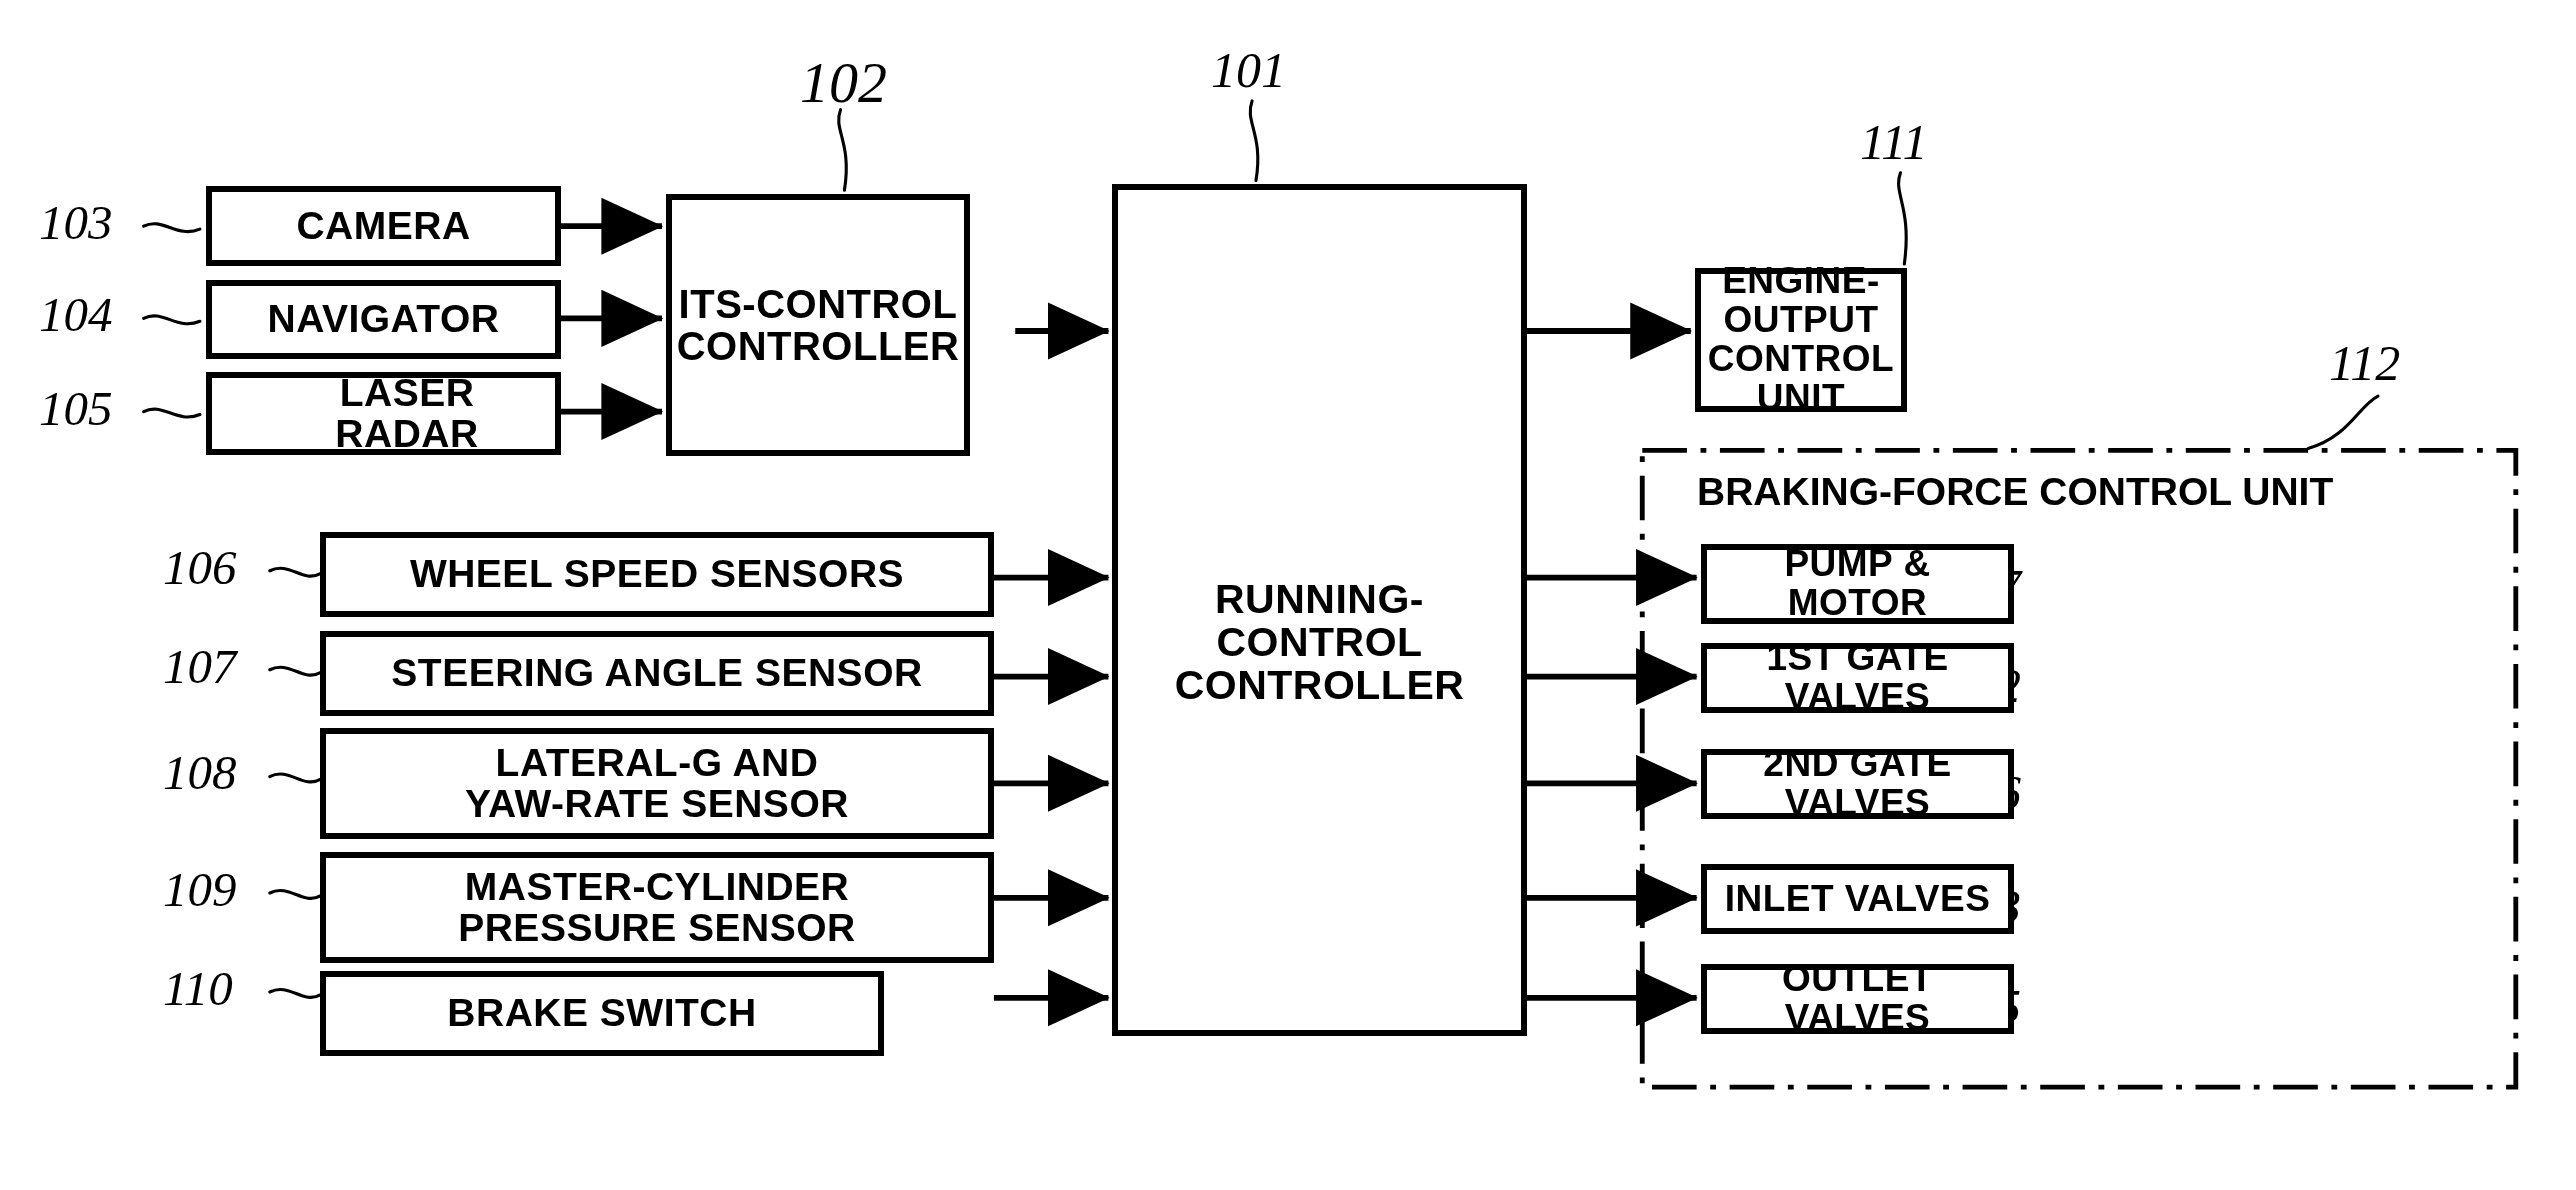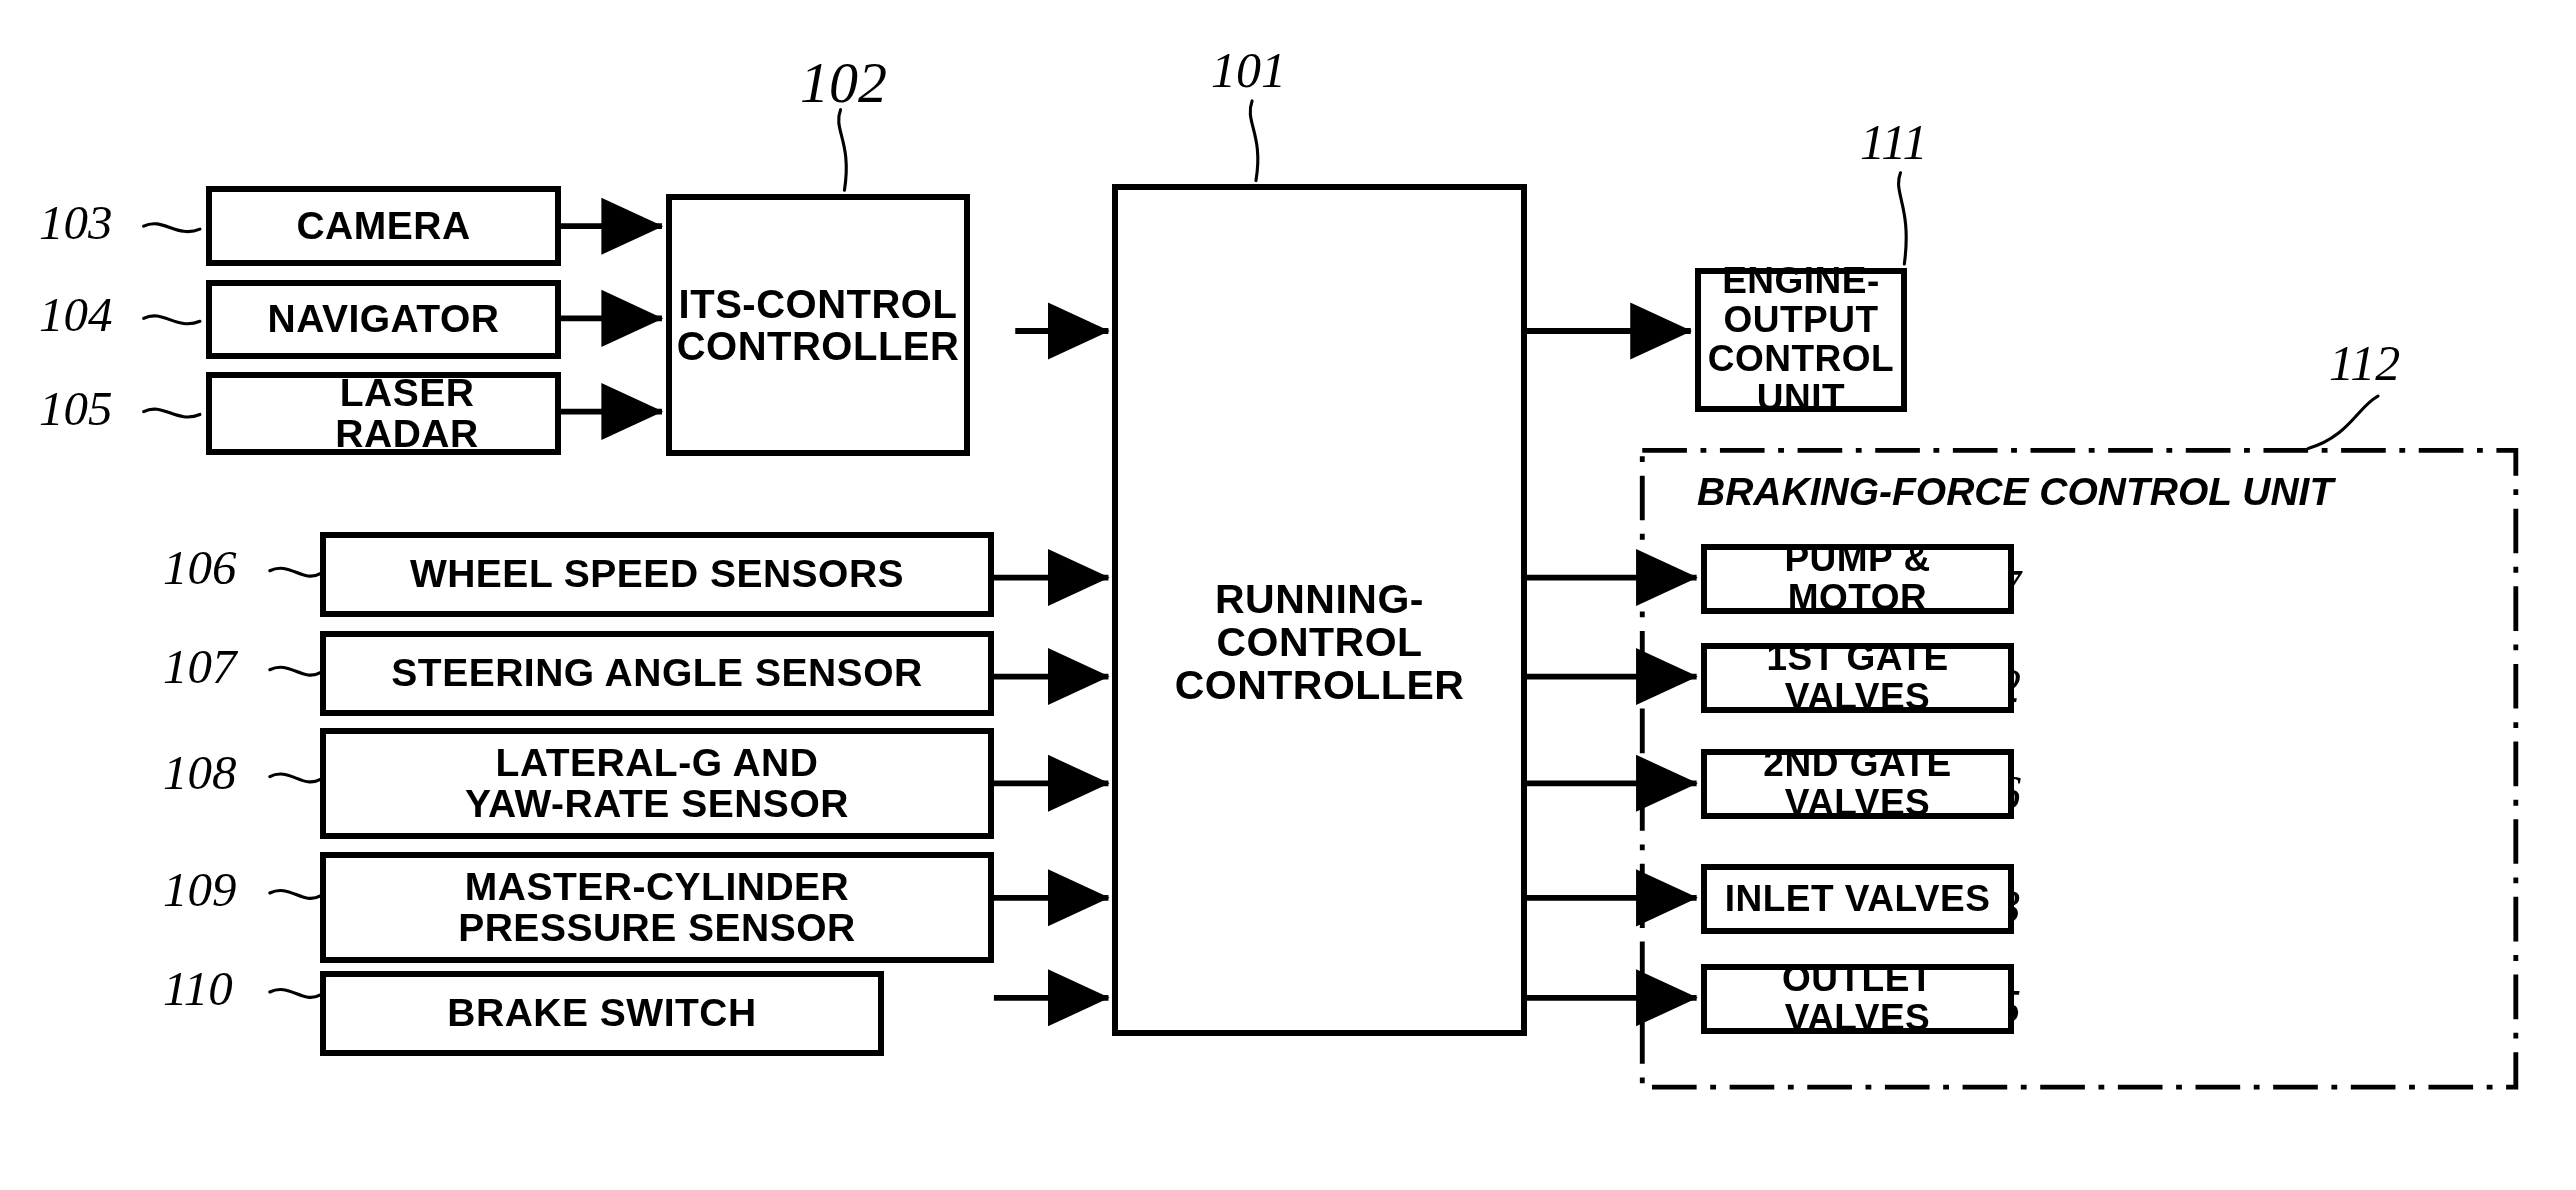--- a/index.html
+++ b/index.html
@@ -139,23 +139,23 @@
               align-items:flex-start;padding-top:388px;">
     <span class="lbl">RUNNING-CONTROL
 CONTROLLER</span>
   </div>
 
   <div class="box" style="left:1695px;top:268px;width:212px;height:144px;font-size:37px;">
     <span class="lbl">ENGINE-OUTPUT
 CONTROL UNIT</span>
   </div>
 
-  <div class="bfcu-title" style="left:1697px;top:470px;font-size:39px;font-style:italic;">BRAKING-FORCE CONTROL UNIT</div>
+  <div class="bfcu-title" style="left:1697px;top:470px;font-size:39px;">BRAKING-FORCE CONTROL UNIT</div>
 
-  <div class="box" style="left:1701px;top:544px;width:313px;height:70px;font-size:37px;">
+  <div class="box" style="left:1701px;top:544px;width:313px;height:80px;font-size:37px;">
     <span class="lbl">PUMP &amp; MOTOR</span>
   </div>
 
   <div class="box" style="left:1701px;top:643px;width:313px;height:70px;font-size:37px;">
     <span class="lbl">1ST GATE VALVES</span>
   </div>
 
   <div class="box" style="left:1701px;top:749px;width:313px;height:70px;font-size:37px;">
     <span class="lbl">2ND GATE VALVES</span>
   </div>

